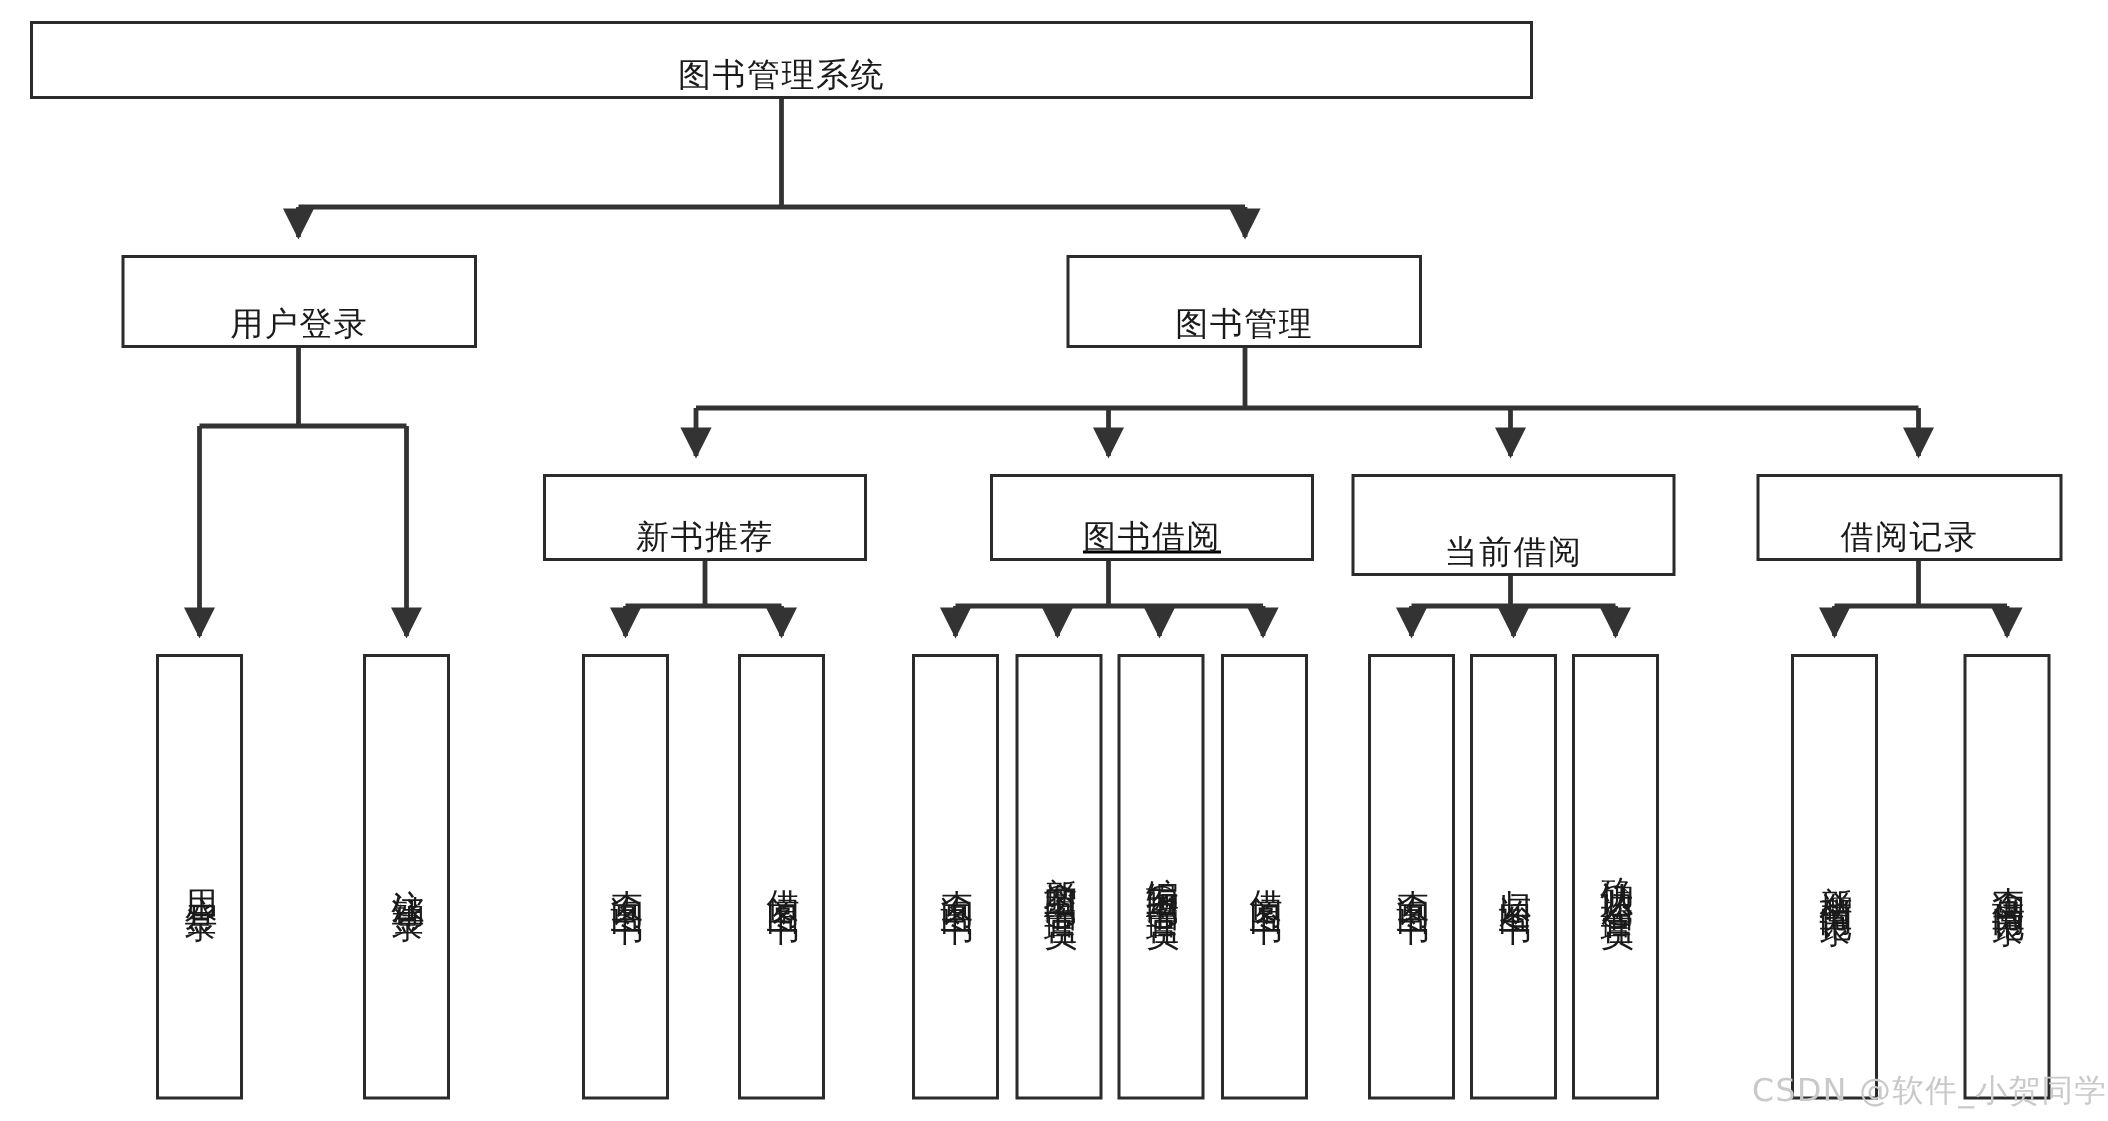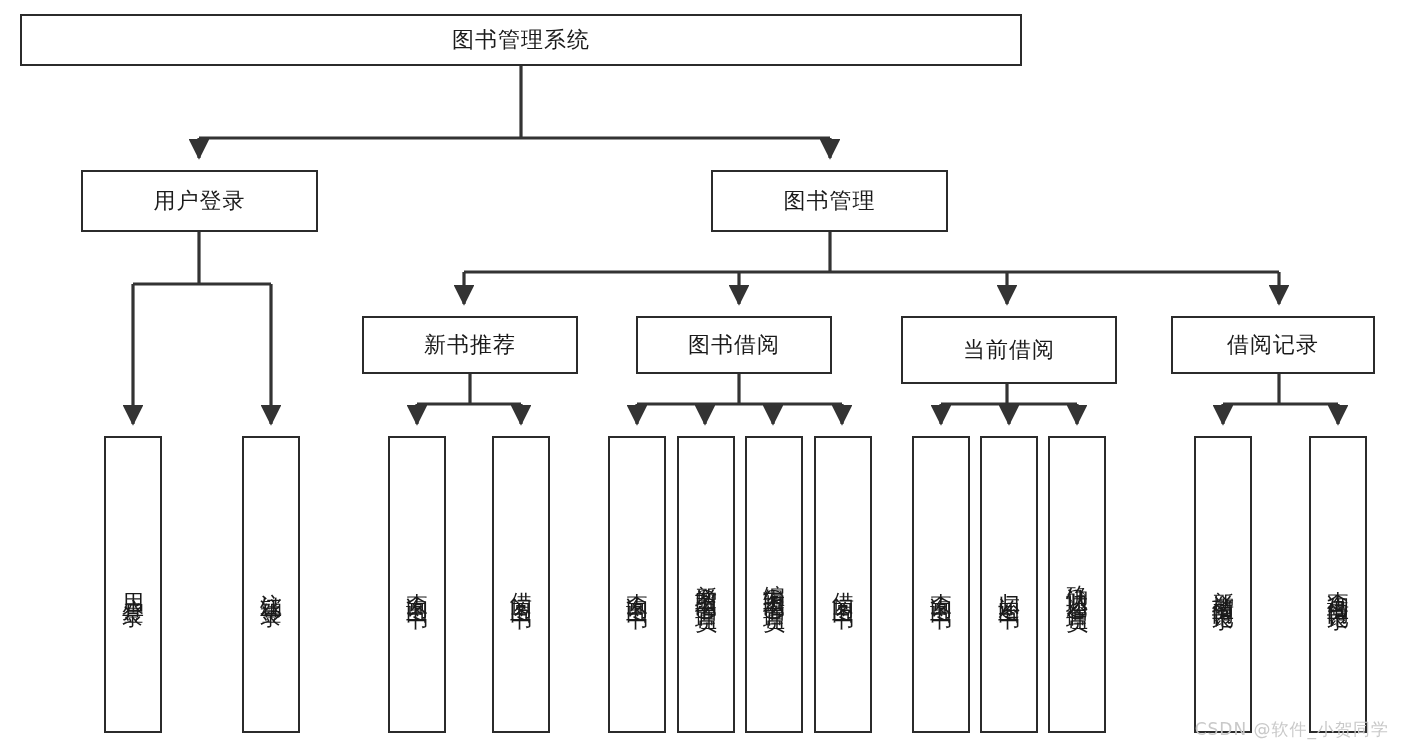--- a/index.html
+++ b/index.html
@@ -24,21 +24,21 @@
     top: 0;
     width: 1405px;
     height: 747px;
   }
   .node {
     position: absolute;
     box-sizing: border-box;
     background: #ffffff;
     border: 2px solid #2b2b2b;
     display: flex;
-    align-items: center;
+    align-items: flex-end;
     justify-content: center;
     z-index: 2;
   }
   .node-label {
     font-size: 22px;
     color: #1a1a1a;
     line-height: 1.18;
     letter-spacing: 1px;
     white-space: nowrap;
     text-align: center;
@@ -56,23 +56,23 @@
     letter-spacing: 5px;
     line-height: 1;
     white-space: nowrap;
     max-height: 100%;
   }
   .node.leaf.long .node-label {
     letter-spacing: 4px;
   }
   #watermark {
     position: absolute;
-    right: 16px;
+    right: 0;
     bottom: 6px;
-    font-size: 17px;
+    font-size: 21px;
     color: #c9c9c9;
     letter-spacing: 1px;
     z-index: 5;
     white-space: nowrap;
     font-family: "DejaVu Sans", "Liberation Sans", sans-serif;
     margin-top: 22px;
   }
 </style>
 </head>
 <body>
@@ -141,21 +141,21 @@
   </div>
 
   <div class="node" style="left:711px; top:170px; width:237px; height:62px;">
     <span class="node-label">图书管理</span>
   </div>
 
   <div class="node" style="left:362px; top:316px; width:216px; height:58px;">
     <span class="node-label">新书推荐</span>
   </div>
 
-  <div class="node" style="left:636px; top:316px; width:196px; height:58px;">
+  <div class="node" style="left:660px; top:316px; width:216px; height:58px;text-decoration:underline;">
     <span class="node-label">图书借阅</span>
   </div>
 
   <div class="node" style="left:901px; top:316px; width:216px; height:68px;">
     <span class="node-label">当前借阅</span>
   </div>
 
   <div class="node" style="left:1171px; top:316px; width:204px; height:58px;">
     <span class="node-label">借阅记录</span>
   </div>

